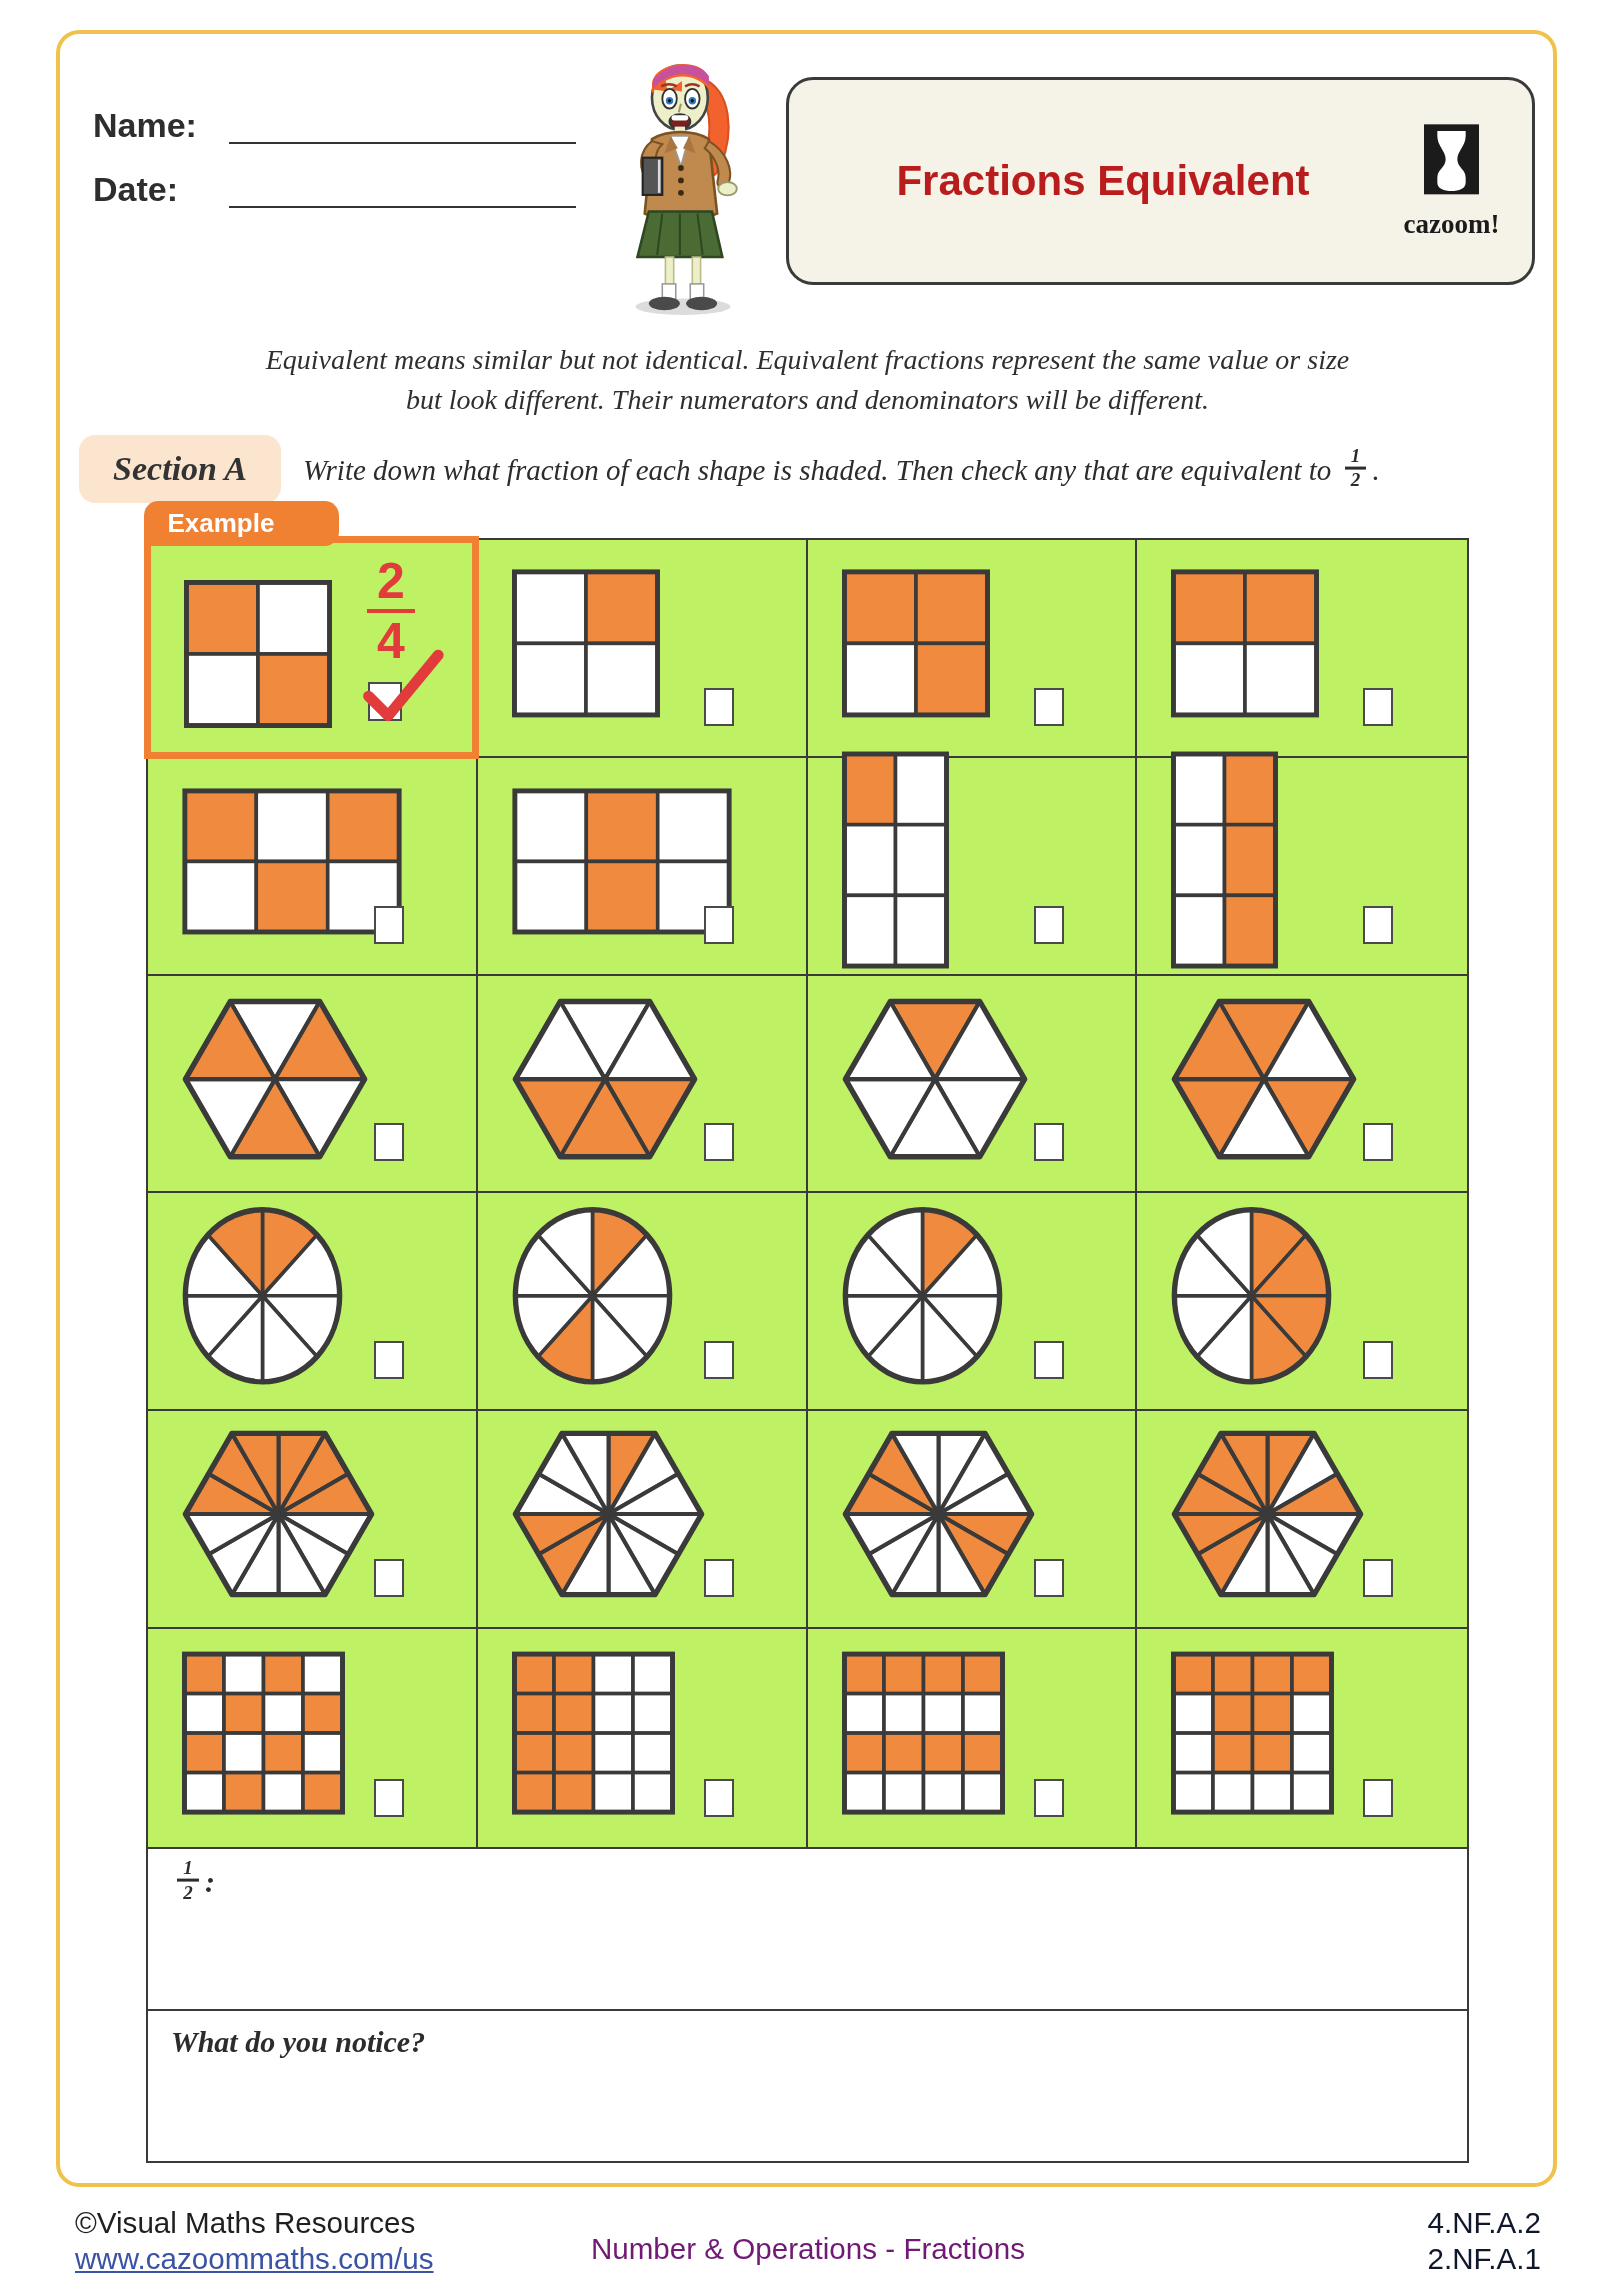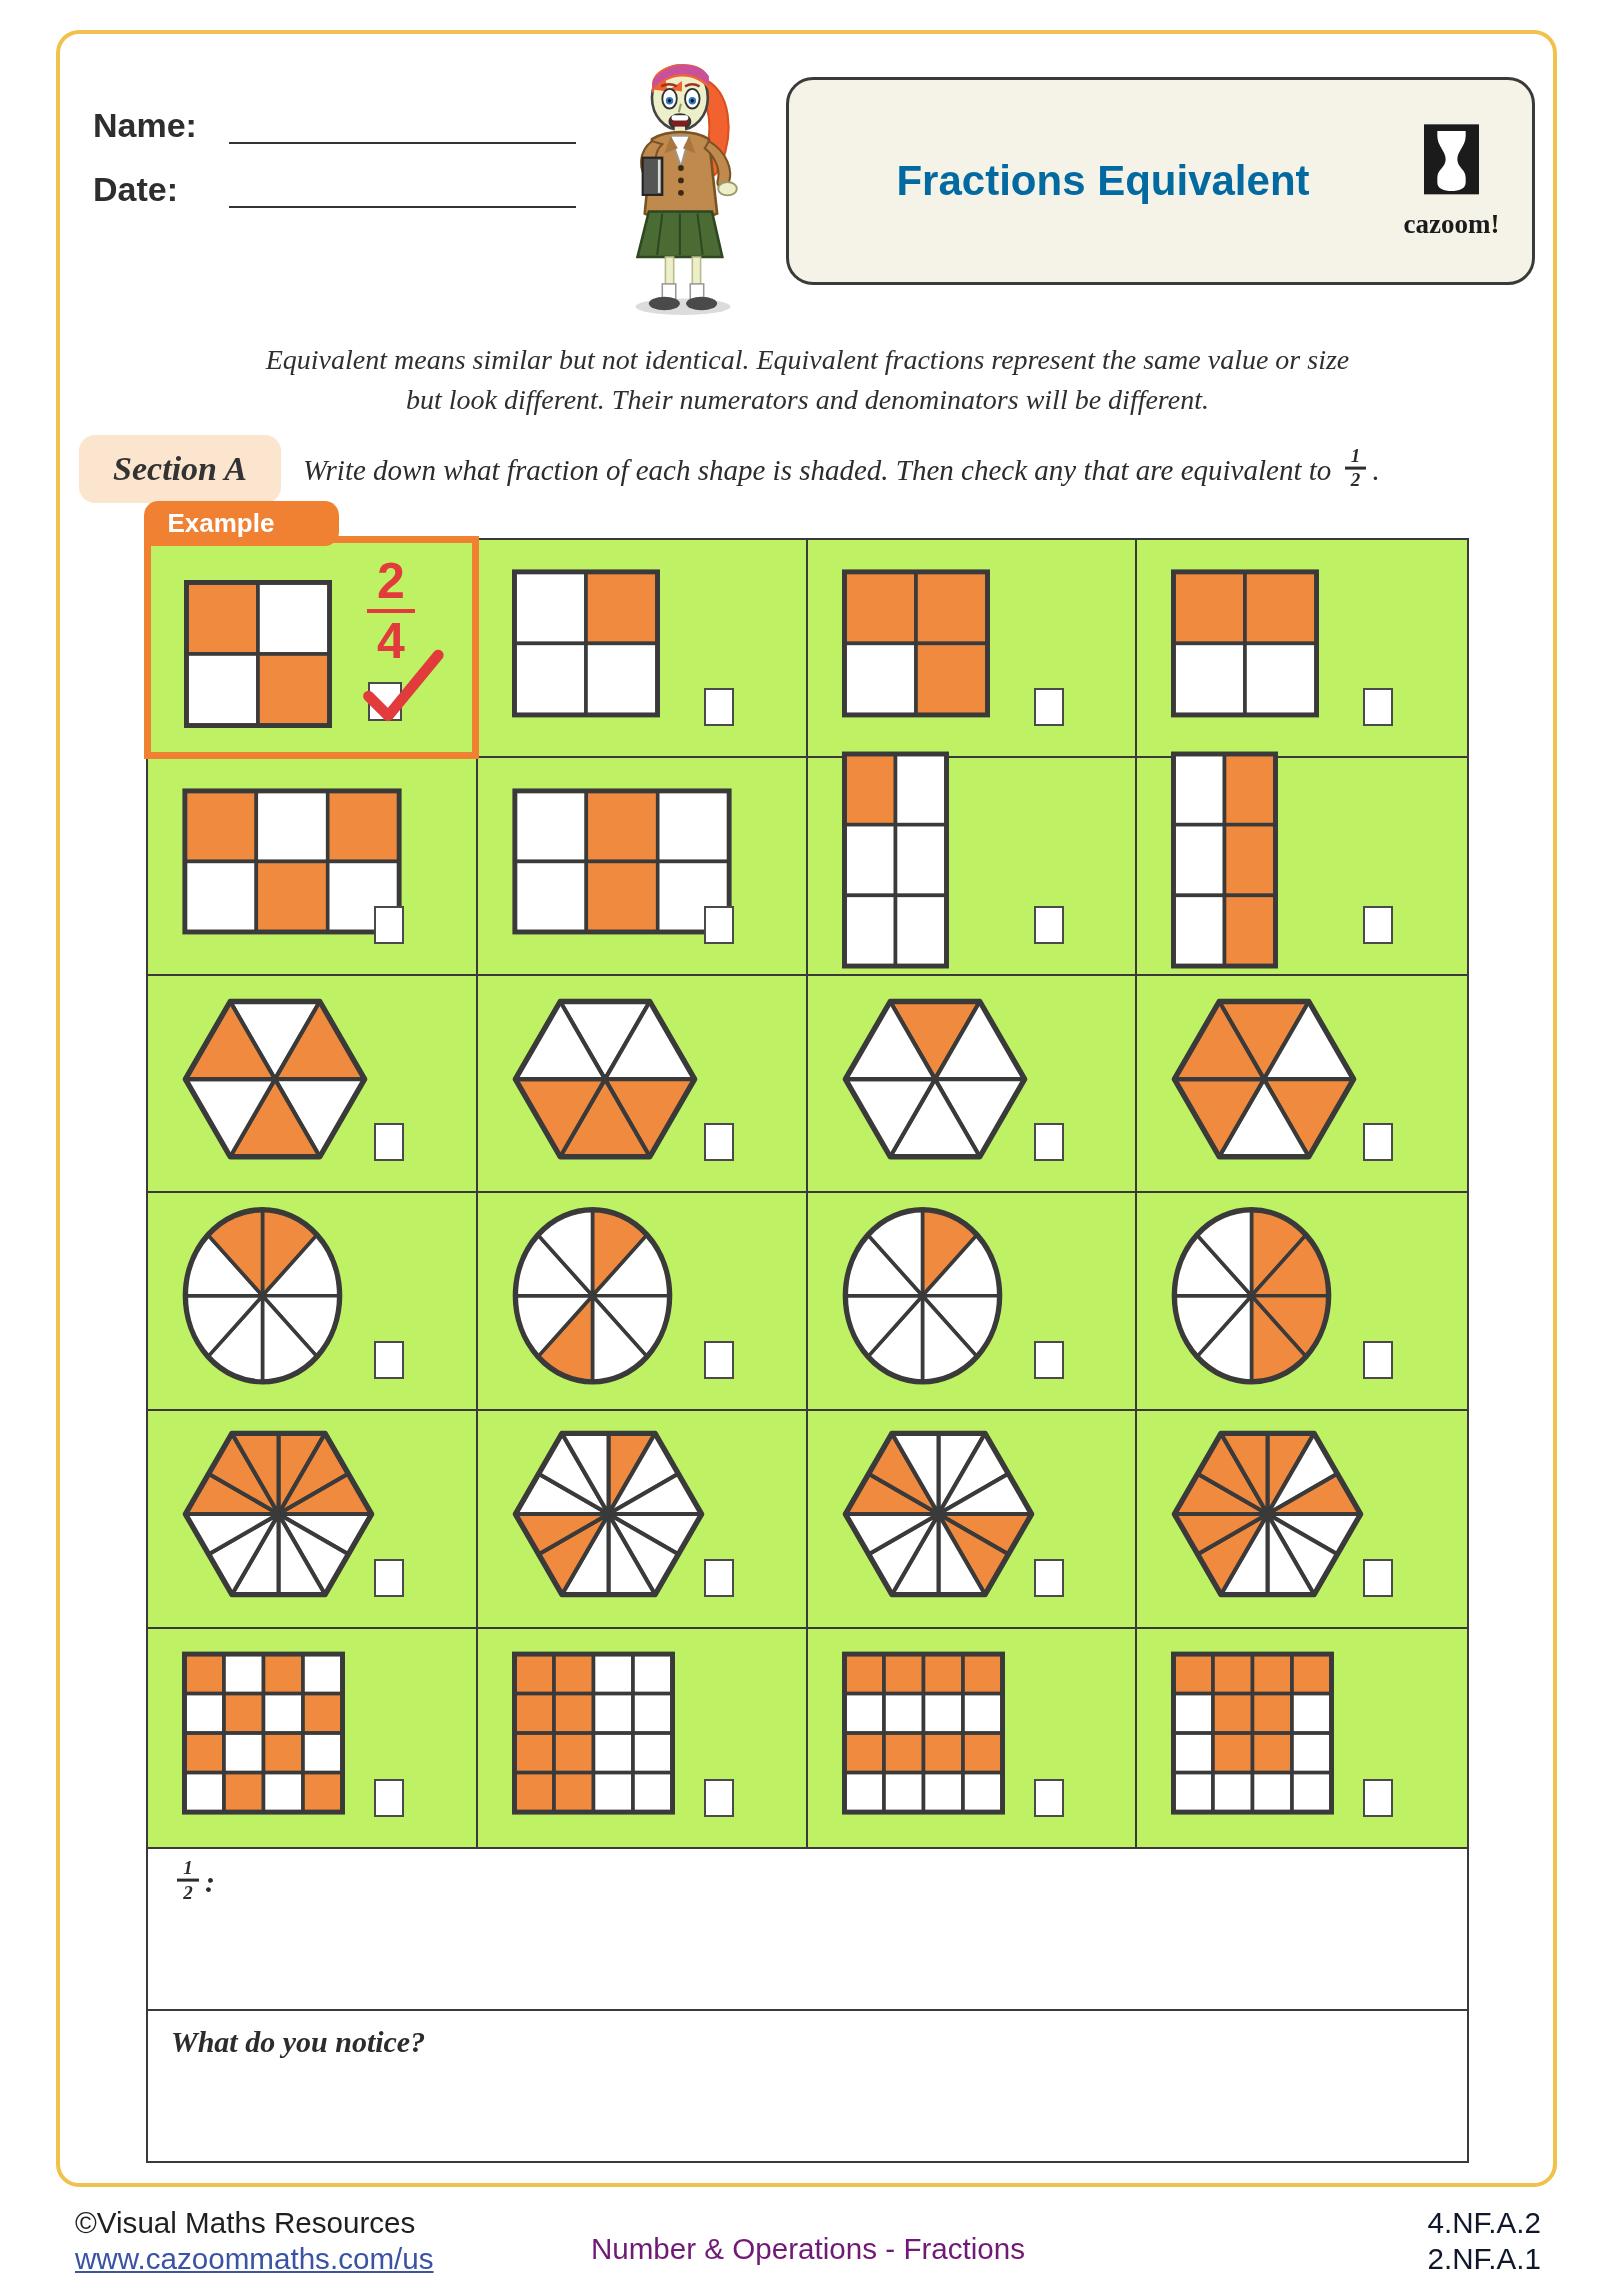--- a/index.html
+++ b/index.html
@@ -11,21 +11,21 @@
   .hdr-label{position:absolute;font-size:34px;font-weight:bold;color:#2e2e2e;}
   #name-label{left:93px;top:106px;}
   #date-label{left:93px;top:170px;}
   .blank-line{position:absolute;width:347px;height:38px;border-bottom:2.7px solid #333;}
   #name-line{left:229px;top:104px;}
   #date-line{left:229px;top:168px;}
   #girl{position:absolute;left:591px;top:48px;width:184px;height:269px;}
   #title-box{position:absolute;left:786px;top:77px;width:749px;height:208px;background:#F5F2E8;
        border:3.6px solid #3a3a3a;border-radius:27px;box-sizing:border-box;
        display:flex;align-items:center;padding:0 23px;}
-  .title-text{flex:1;text-align:center;font-size:42px;font-weight:bold;color:#0369a1;line-height:1.35;}
+  .title-text{flex:1;text-align:center;font-size:42px;font-weight:bold;color:#b91c1c;line-height:1.35;}
   .logo{width:115px;text-align:center;}
   .logo svg{width:75px;height:88px;display:block;margin:0 auto;}
   .logo-text{font-family:"Liberation Serif",serif;font-weight:bold;font-size:27px;color:#1b1b1b;margin-top:-1.8px;}
   
   #intro{position:absolute;left:64px;top:340px;width:1487px;text-align:center;
        font-family:"Liberation Serif",serif;font-style:italic;font-size:28px;line-height:1.42;color:#2f2f2f;}
   
   #section-pill{position:absolute;left:79px;top:435px;width:202px;height:68px;background:#FCE5CE;
        border-radius:16px;display:flex;align-items:center;justify-content:center;
        font-family:"Liberation Serif",serif;font-style:italic;font-weight:bold;font-size:34px;color:#333;}

